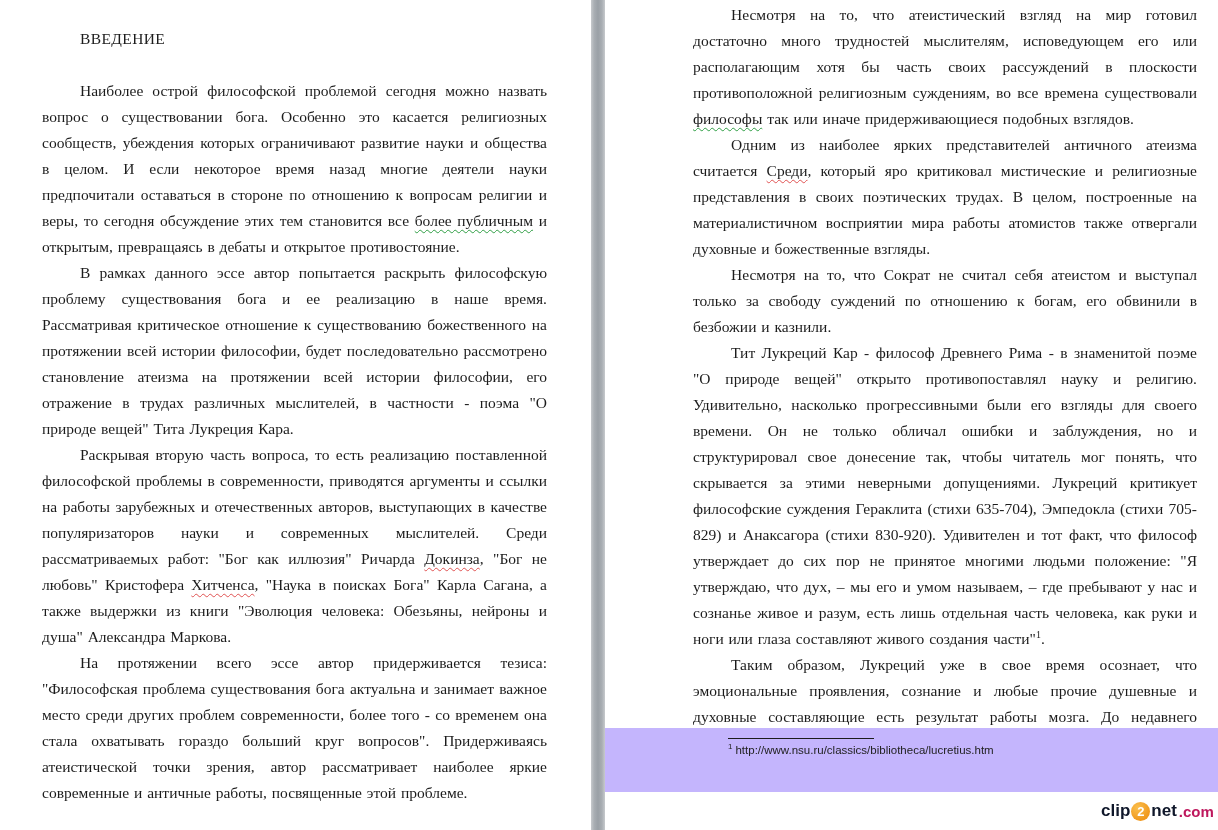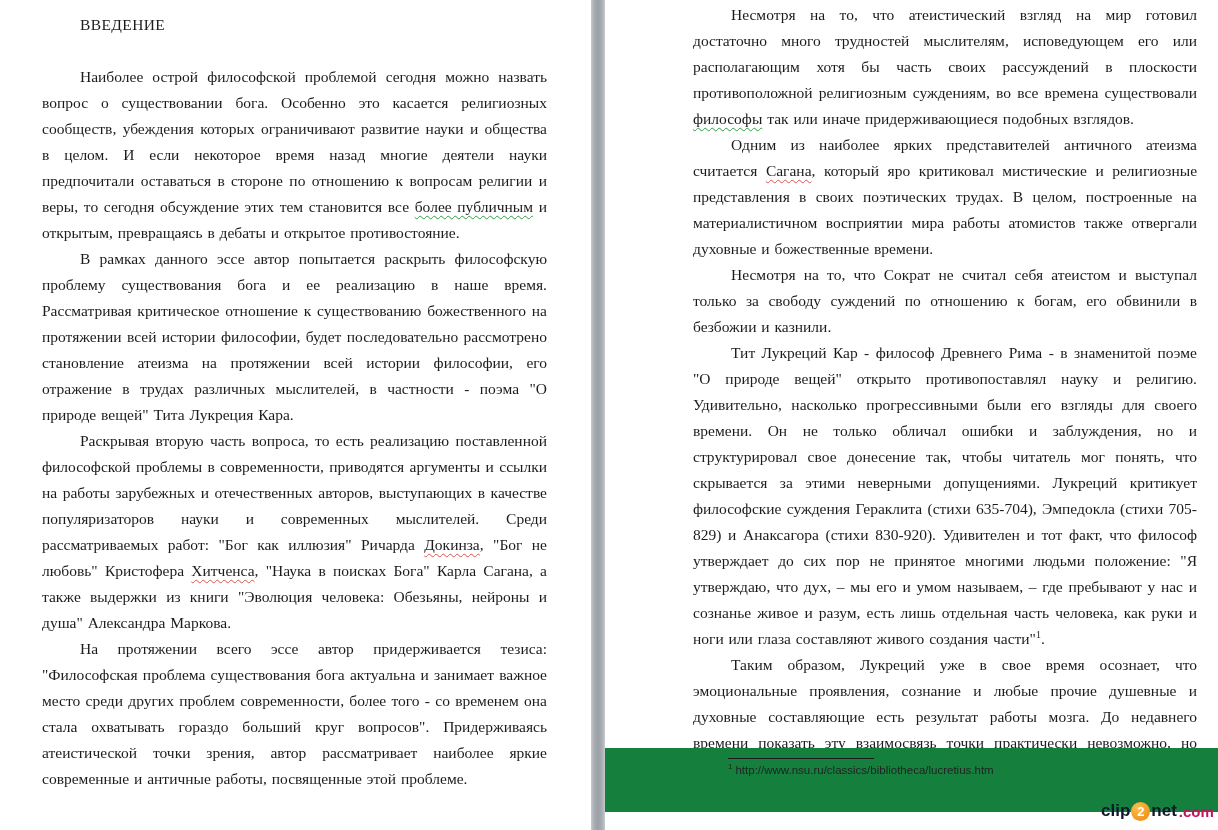--- a/index.html
+++ b/index.html
@@ -12,21 +12,21 @@
   .stage { position: relative; width: 1218px; height: 830px; background: #fff; }
 
   .page {
     position: absolute; top: 0; height: 830px;
     background: #fff; overflow: hidden;
     color: #1c1c1c;
   }
   .page-left  { left: 0;     width: 591px; }
   .page-right { left: 605px; width: 613px; }
 
-  .page-inner-left  { padding: 12px 44px 0 42px; }
+  .page-inner-left  { padding: 26px 44px 0 42px; }
   .page-inner-right { padding: 2px 21px 0 88px; }
 
   .doc-title {
     font-size: 15.5px; line-height: 26px;
     margin: 0 0 26px 38px;
     letter-spacing: 0.4px;
   }
 
   .para {
     margin: 0;
@@ -51,23 +51,23 @@
   }
   sup { font-size: 10px; line-height: 0; }
 
   .divider {
     position: absolute; top: 0; left: 591px;
     width: 14px; height: 830px;
     background: linear-gradient(to right, #c7cacd 0%, #a9aeb3 22%, #9aa0a6 50%, #a9aeb3 78%, #c7cacd 100%);
   }
 
   .footnote-mask {
-    position: absolute; left: 0; top: 748px;
+    position: absolute; left: 0; top: 728px;
     width: 613px; height: 64px;
-    background: #15803d;
+    background: #c4b5fd;
   }
   .footnote-sep {
     position: absolute; left: 123px; top: 10px;
     width: 146px; height: 0;
     border-top: 1.4px solid #1c1c1c;
   }
   .footnote-line {
     position: absolute; left: 123px; top: 16px;
     font-family: "Liberation Sans", "DejaVu Sans", sans-serif;
     font-size: 11.5px; color: #222;
@@ -107,21 +107,21 @@
         </div>
     </div>
   </div>
 
   <div class="divider"></div>
 
   <div class="page page-right">
     <div class="page-inner-right">
       <div>
           <p class="para"><span>Несмотря на то, что атеистический взгляд на мир готовил достаточно много трудностей мыслителям, исповедующем его или располагающим хотя бы часть своих рассуждений в плоскости противоположной религиозным суждениям, во все времена существовали </span><span class="run-grammar">философы</span><span> так или иначе придерживающиеся подобных взглядов.</span></p>
-          <p class="para"><span>Одним из наиболее ярких представителей античного атеизма считается </span><span class="run-spell">Сагана</span><span>, который яро критиковал мистические и религиозные представления в своих поэтических трудах. В целом, построенные на материалистичном восприятии мира работы атомистов также отвергали духовные и божественные времени.</span></p>
+          <p class="para"><span>Одним из наиболее ярких представителей античного атеизма считается </span><span class="run-spell">Среди</span><span>, который яро критиковал мистические и религиозные представления в своих поэтических трудах. В целом, построенные на материалистичном восприятии мира работы атомистов также отвергали духовные и божественные взгляды.</span></p>
           <p class="para"><span>Несмотря на то, что Сократ не считал себя атеистом и выступал только за свободу суждений по отношению к богам, его обвинили в безбожии и казнили.</span></p>
           <p class="para"><span>Тит Лукреций Кар - философ Древнего Рима - в знаменитой поэме "О природе вещей" открыто противопоставлял науку и религию. Удивительно, насколько прогрессивными были его взгляды для своего времени. Он не только обличал ошибки и заблуждения, но и структурировал свое донесение так, чтобы читатель мог понять, что скрывается за этими неверными допущениями. Лукреций критикует философские суждения Гераклита (стихи 635-704), Эмпедокла (стихи 705-829) и Анаксагора (стихи 830-920). Удивителен и тот факт, что философ утверждает до сих пор не принятое многими людьми положение: "Я утверждаю, что дух, – мы его и умом называем, – где пребывают у нас и сознанье живое и разум, есть лишь отдельная часть человека, как руки и ноги или глаза составляют живого создания части"</span><sup>1</sup><span>.</span></p>
           <p class="para"><span>Таким образом, Лукреций уже в свое время осознает, что эмоциональные проявления, сознание и любые прочие душевные и духовные составляющие есть результат работы мозга. До недавнего </span><span class="run-grammar">времени показать эту взаимосвязь точки</span><span> практически невозможно, но использование аппаратов</span></p>
         </div>
     </div>
 
     <div class="footnote-mask">
       <div class="footnote-sep"></div>
       <div class="footnote-line">
         <sup>1</sup><span>http://www.nsu.ru/classics/bibliotheca/lucretius.htm</span>

